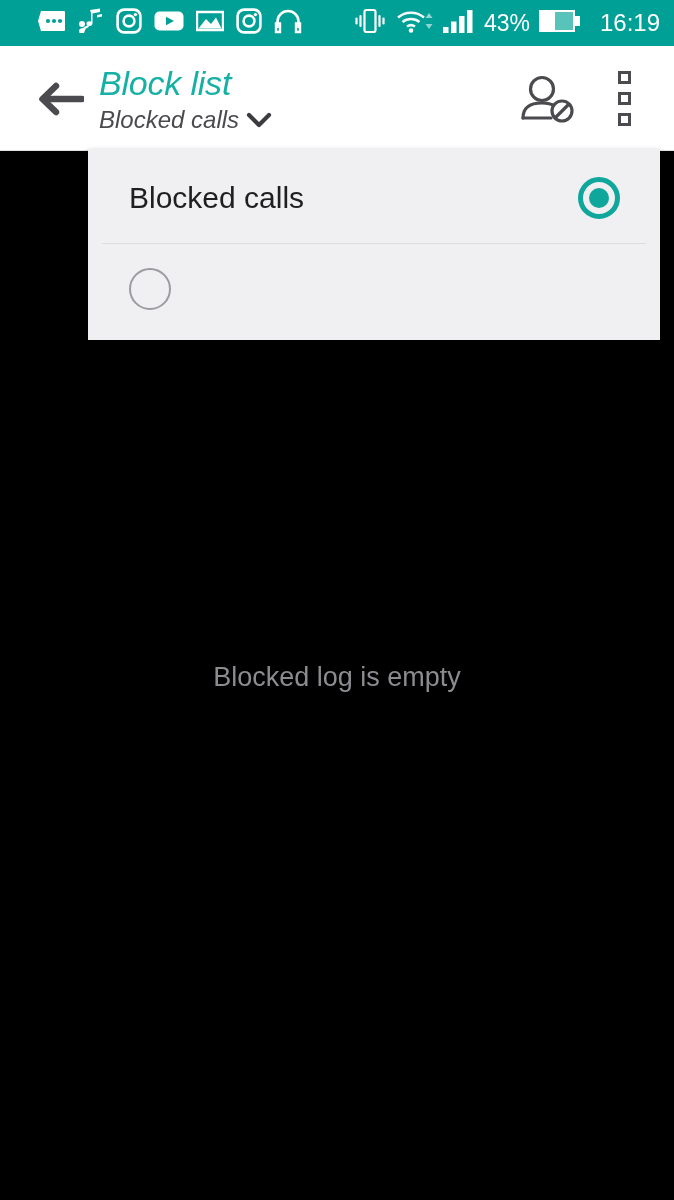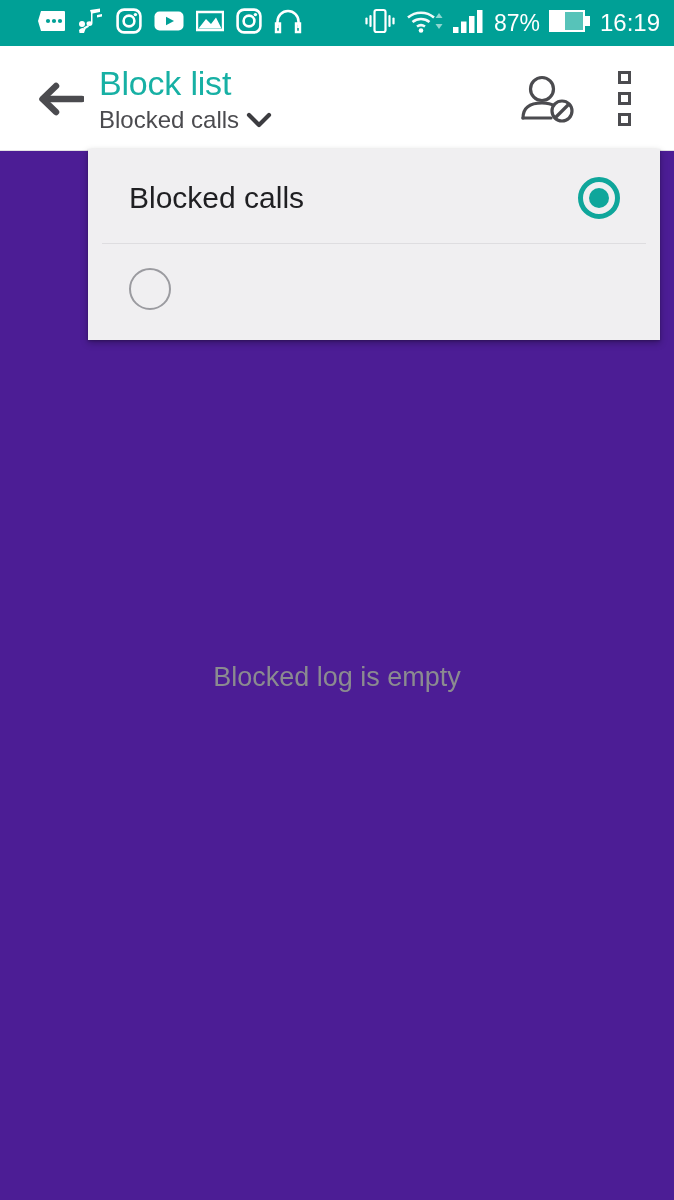--- a/index.html
+++ b/index.html
@@ -47,33 +47,34 @@
     color: #ffffff;
     font-size: 23px;
     letter-spacing: 0px;
     line-height: 1;
     font-family: "Liberation Sans", sans-serif;
   }
   .sb-clock {
     color: #ffffff;
     font-size: 24px;
     line-height: 1;
-    margin-left: 0;
+    margin-left: 10px;
     font-family: "Liberation Sans", sans-serif;
   }
 
   
   #app-bar {
     position: absolute;
     top: 46px; left: 0;
     width: 674px;
     height: 105px;
     background: #ffffff;
     display: flex;
     align-items: center;
+    font-style: italic;
   }
   #app-bar::after {
     content: "";
     position: absolute;
     left: 0; right: 0; bottom: 0;
     height: 1px;
     background: #e2e2e4;
   }
   #back-button {
     width: 62px;
@@ -138,21 +139,21 @@
     border: 3px solid #4b4b4f;
     background: transparent;
   }
 
   
   #content {
     position: absolute;
     top: 151px; left: 0;
     width: 674px;
     height: 1049px;
-    background: #4c1d95;
+    background: #000000;
   }
   #empty-state {
     position: absolute;
     top: 510px;
     left: 0;
     width: 674px;
     text-align: center;
     color: #8b8b90;
     font-size: 27px;
     line-height: 32px;
@@ -304,21 +305,21 @@
 
       <span class="sb-ico">
         <svg width="32" height="26" viewBox="0 0 32 26">
           <rect x="0" y="19" width="5.5" height="6" fill="#ffffff"></rect>
           <rect x="8" y="13.5" width="5.5" height="11.5" fill="#ffffff"></rect>
           <rect x="16" y="8" width="5.5" height="17" fill="#ffffff"></rect>
           <rect x="24" y="2" width="5.5" height="23" fill="#ffffff"></rect>
         </svg>
       </span>
 
-      <span class="sb-battery-pct">87%</span>
+      <span class="sb-battery-pct">43%</span>
 
       <span class="sb-ico">
         <svg width="42" height="24" viewBox="0 0 42 24">
           <rect x="0" y="1" width="36" height="22" fill="#ffffff"></rect>
           <rect x="36" y="7" width="5" height="10" fill="#ffffff"></rect>
           <rect x="16" y="3" width="18" height="18" fill="#57c3b9"></rect>
         </svg>
       </span>
 
       <span class="sb-clock">16:19</span>

